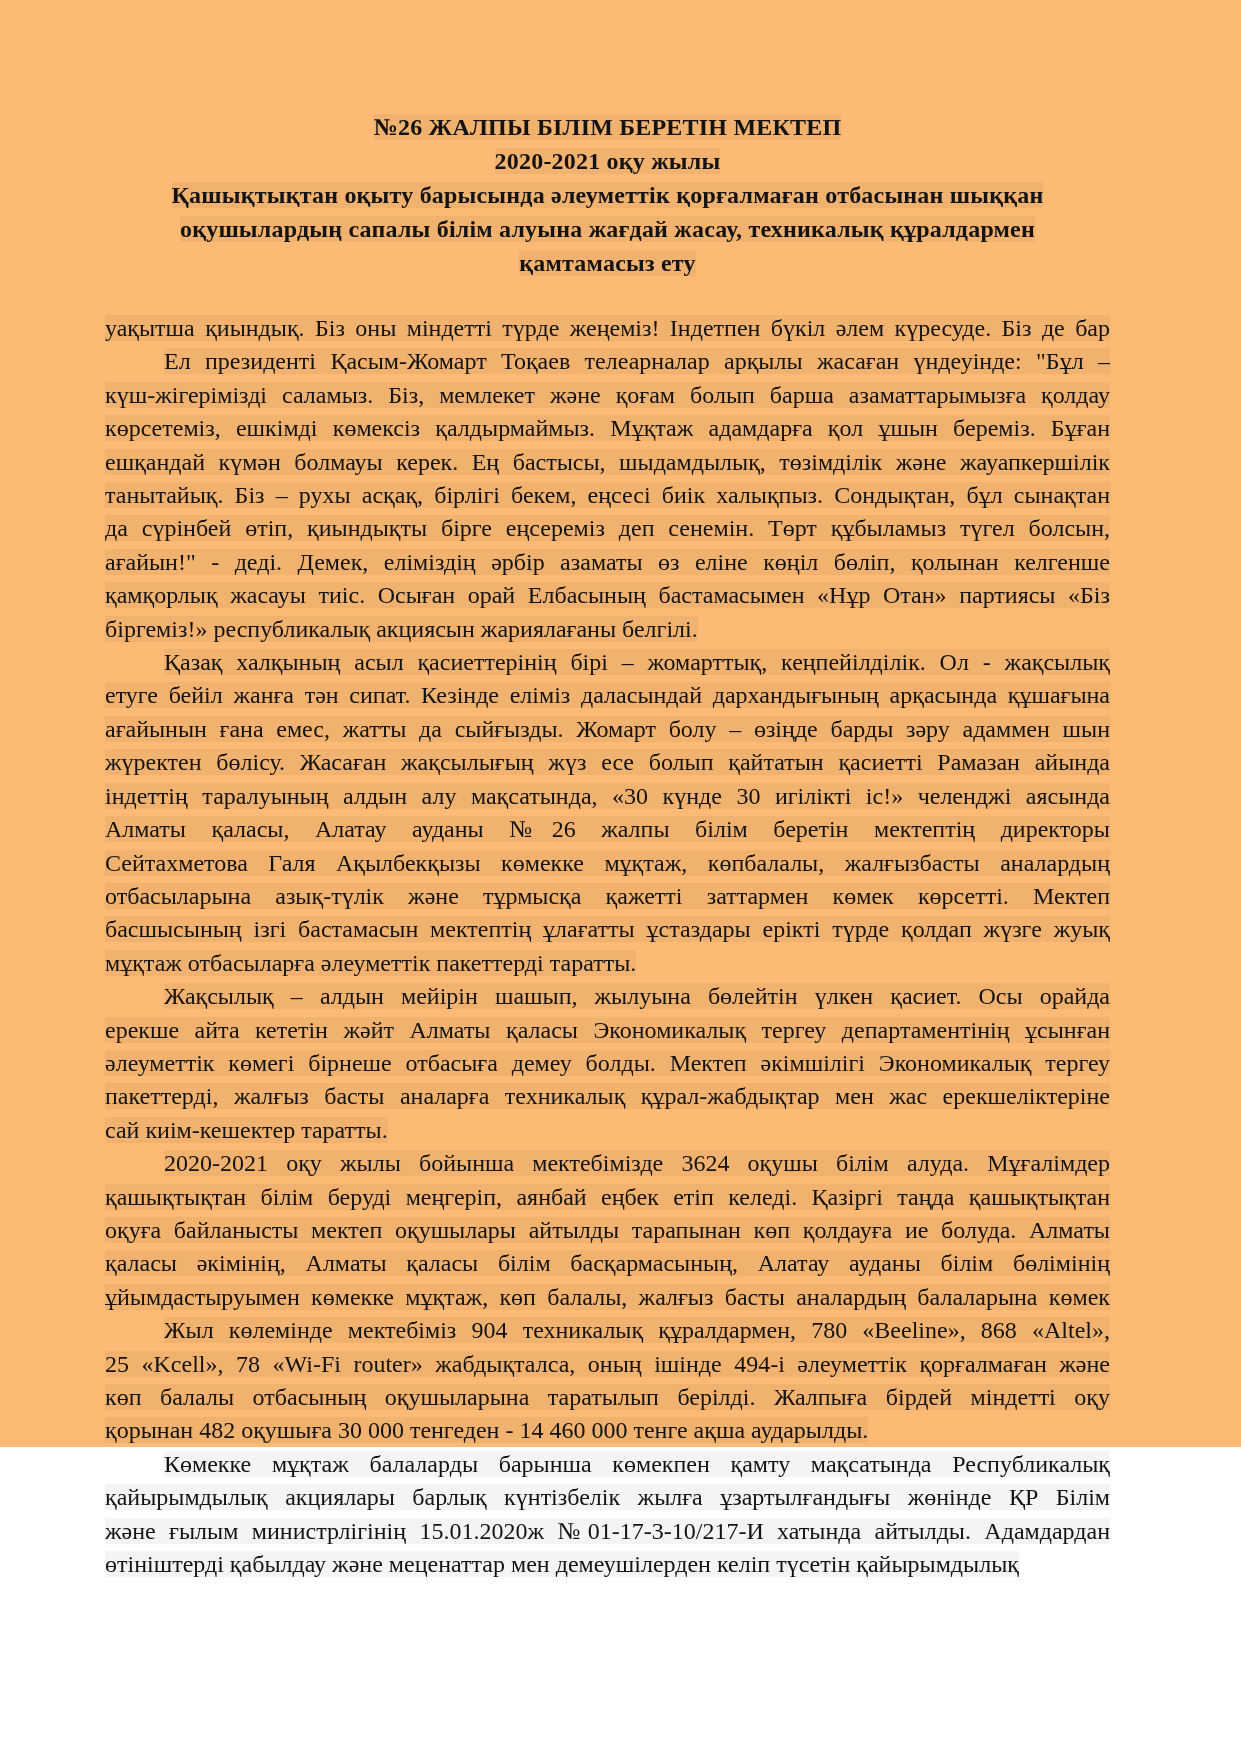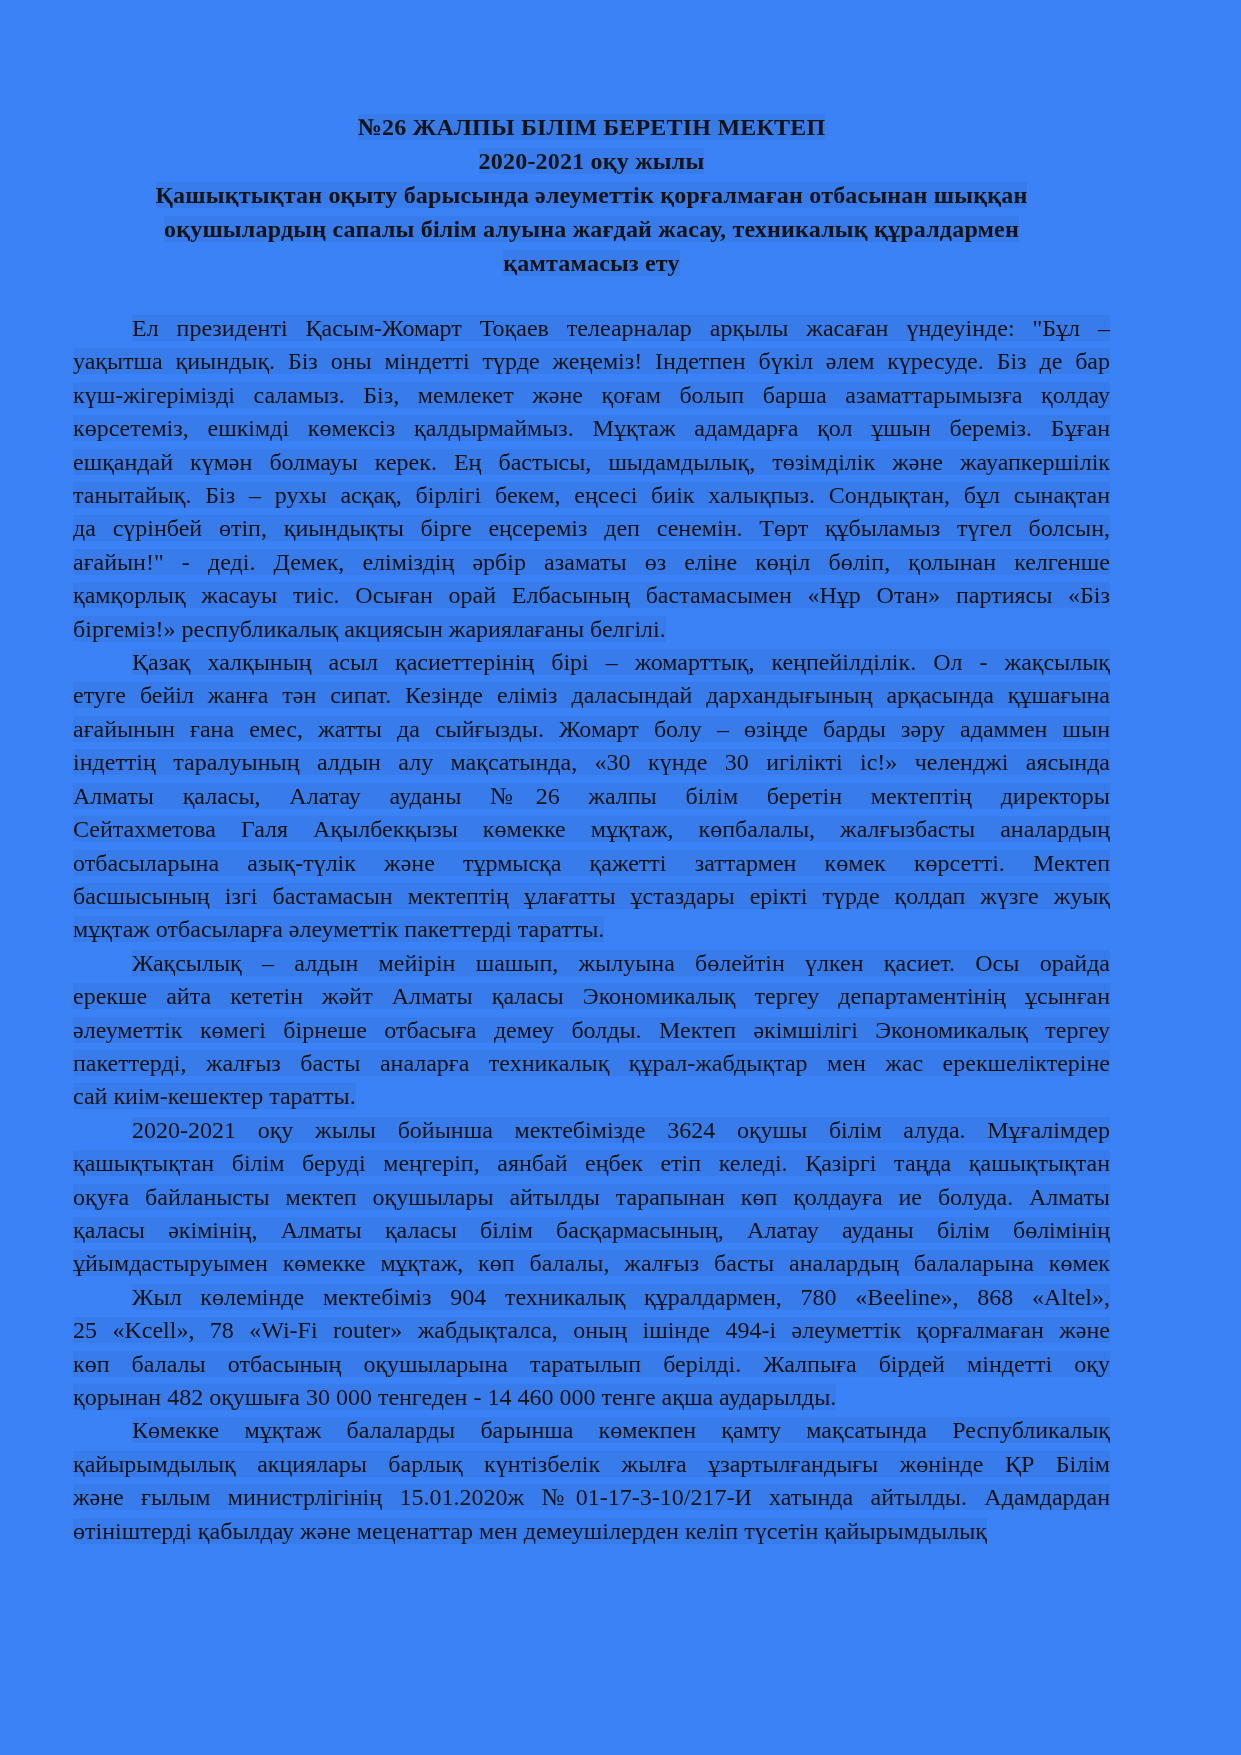--- a/index.html
+++ b/index.html
@@ -5,23 +5,23 @@
   html, body { margin: 0; padding: 0; }
   body {
     width: 1241px; height: 1755px;
     background: #ffffff;
     font-family: "Liberation Serif", "DejaVu Serif", serif;
     color: #131313;
     overflow: hidden;
   }
   .page {
     box-sizing: border-box;
-    width: 1241px; height: 1755px;
-    padding: 110px 131px 0 73px;
-    background: #3b82f6;
+    width: 1241px; height: 1447px;
+    padding: 110px 131px 0 105px;
+    background: #fdba74;
   }
   .doc-title .line {
     text-align: center;
     font-weight: 700;
     font-size: 24px;
     line-height: 34px;
     letter-spacing: 0.2px;
   }
   .doc-body { margin-top: 32px; }
   .para .line {
@@ -43,35 +43,36 @@
 <div class="page">
   <header class="doc-title">
       <div class="line"><span class="ink">№26 ЖАЛПЫ БІЛІМ БЕРЕТІН МЕКТЕП</span></div>
       <div class="line"><span class="ink">2020-2021 оқу жылы</span></div>
       <div class="line"><span class="ink">Қашықтықтан оқыту барысында әлеуметтік қорғалмаған отбасынан шыққан</span></div>
       <div class="line"><span class="ink">оқушылардың сапалы білім алуына жағдай жасау, техникалық құралдармен</span></div>
       <div class="line"><span class="ink">қамтамасыз ету</span></div>
     </header>
   <main class="doc-body">
       <div class="para">
+        <div class="line"><span class="ink">уақытша қиындық. Біз оны міндетті түрде жеңеміз! Індетпен бүкіл әлем күресуде. Біз де бар</span></div>
         <div class="line first"><span class="ink">Ел президенті Қасым-Жомарт Тоқаев телеарналар арқылы жасаған үндеуінде: "Бұл –</span></div>
-        <div class="line"><span class="ink">уақытша қиындық. Біз оны міндетті түрде жеңеміз! Індетпен бүкіл әлем күресуде. Біз де бар</span></div>
         <div class="line"><span class="ink">күш-жігерімізді саламыз. Біз, мемлекет және қоғам болып барша азаматтарымызға қолдау</span></div>
         <div class="line"><span class="ink">көрсетеміз, ешкімді көмексіз қалдырмаймыз. Мұқтаж адамдарға қол ұшын береміз. Бұған</span></div>
         <div class="line"><span class="ink">ешқандай күмән болмауы керек. Ең бастысы, шыдамдылық, төзімділік және жауапкершілік</span></div>
         <div class="line"><span class="ink">танытайық. Біз – рухы асқақ, бірлігі бекем, еңсесі биік халықпыз. Сондықтан, бұл сынақтан</span></div>
         <div class="line"><span class="ink">да сүрінбей өтіп, қиындықты бірге еңсереміз деп сенемін. Төрт құбыламыз түгел болсын,</span></div>
         <div class="line"><span class="ink">ағайын!" - деді. Демек, еліміздің әрбір азаматы өз еліне көңіл бөліп, қолынан келгенше</span></div>
         <div class="line"><span class="ink">қамқорлық жасауы тиіс. Осыған орай Елбасының бастамасымен «Нұр Отан» партиясы «Біз</span></div>
         <div class="line last"><span class="ink">біргеміз!» республикалық акциясын жариялағаны белгілі.</span></div>
       </div>
       <div class="para">
         <div class="line first"><span class="ink">Қазақ халқының асыл қасиеттерінің бірі – жомарттық, кеңпейілділік. Ол - жақсылық</span></div>
         <div class="line"><span class="ink">етуге бейіл жанға тән сипат. Кезінде еліміз даласындай дархандығының арқасында құшағына</span></div>
         <div class="line"><span class="ink">ағайынын ғана емес, жатты да сыйғызды. Жомарт болу – өзіңде барды зәру адаммен шын</span></div>
+        <div class="line"><span class="ink">жүректен бөлісу. Жасаған жақсылығың жүз есе болып қайтатын қасиетті Рамазан айында</span></div>
         <div class="line"><span class="ink">індеттің таралуының алдын алу мақсатында, «30 күнде 30 игілікті іс!» челенджі аясында</span></div>
         <div class="line"><span class="ink">Алматы қаласы, Алатау ауданы №26 жалпы білім беретін мектептің директоры</span></div>
         <div class="line"><span class="ink">Сейтахметова Галя Ақылбекқызы көмекке мұқтаж, көпбалалы, жалғызбасты аналардың</span></div>
         <div class="line"><span class="ink">отбасыларына азық-түлік және тұрмысқа қажетті заттармен көмек көрсетті. Мектеп</span></div>
         <div class="line"><span class="ink">басшысының ізгі бастамасын мектептің ұлағатты ұстаздары ерікті түрде қолдап жүзге жуық</span></div>
         <div class="line last"><span class="ink">мұқтаж отбасыларға әлеуметтік пакеттерді таратты.</span></div>
       </div>
       <div class="para">
         <div class="line first"><span class="ink">Жақсылық – алдын мейірін шашып, жылуына бөлейтін үлкен қасиет. Осы орайда</span></div>
         <div class="line"><span class="ink">ерекше айта кететін жәйт Алматы қаласы Экономикалық тергеу департаментінің ұсынған</span></div>

